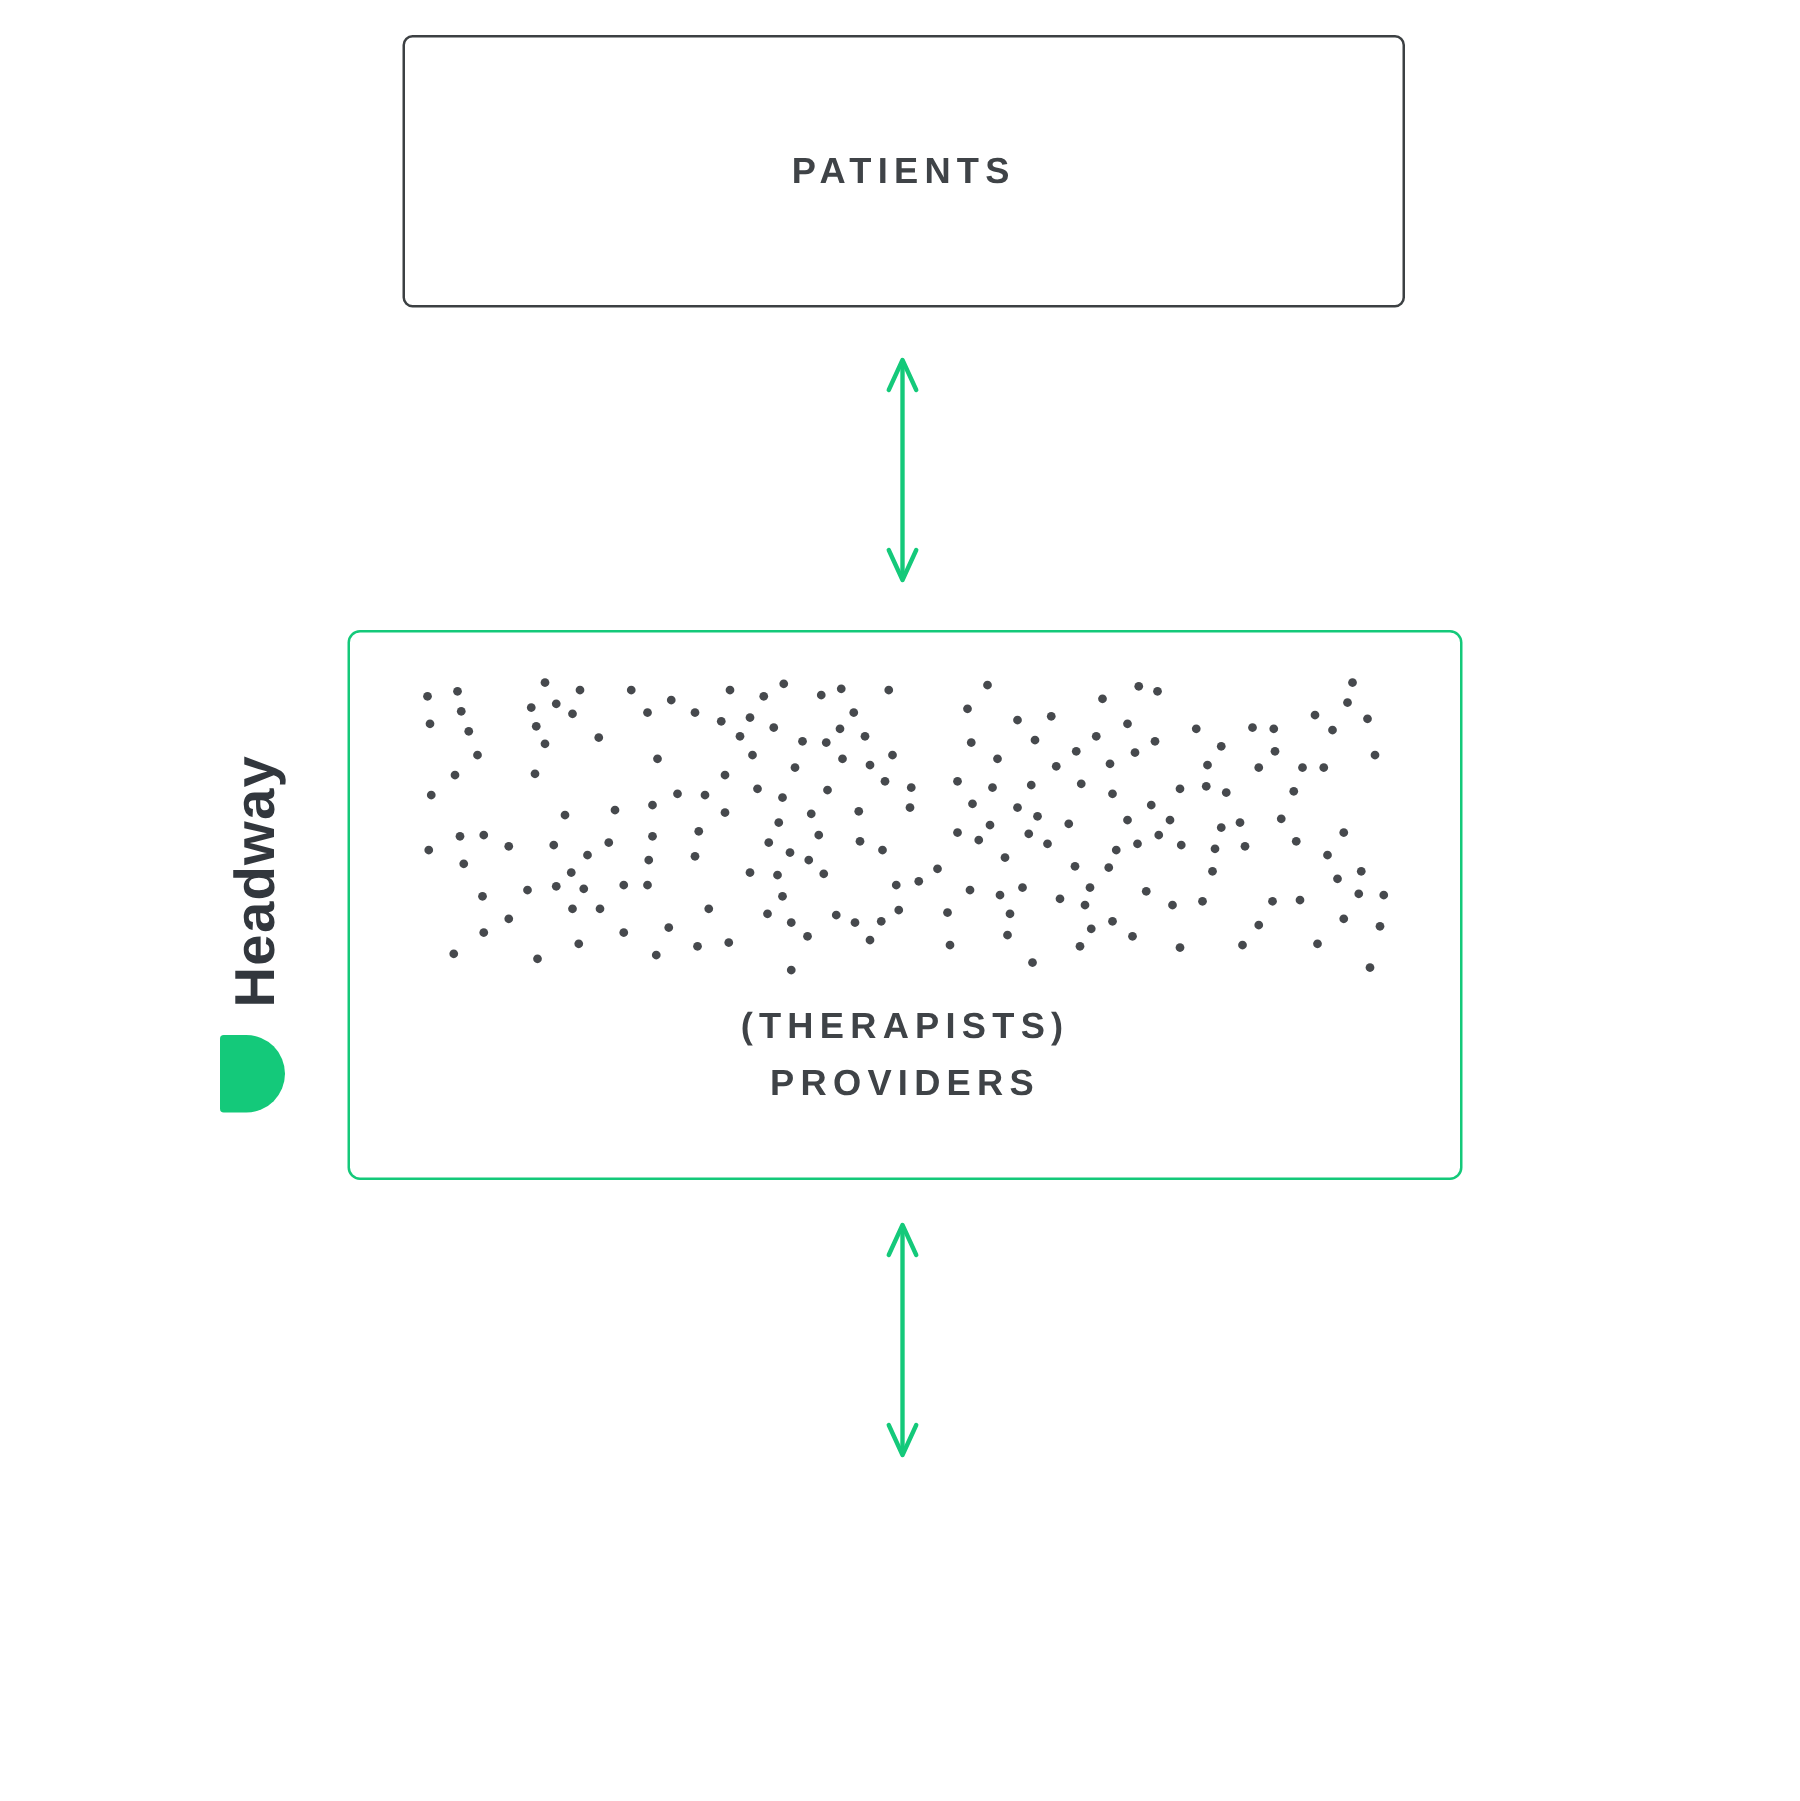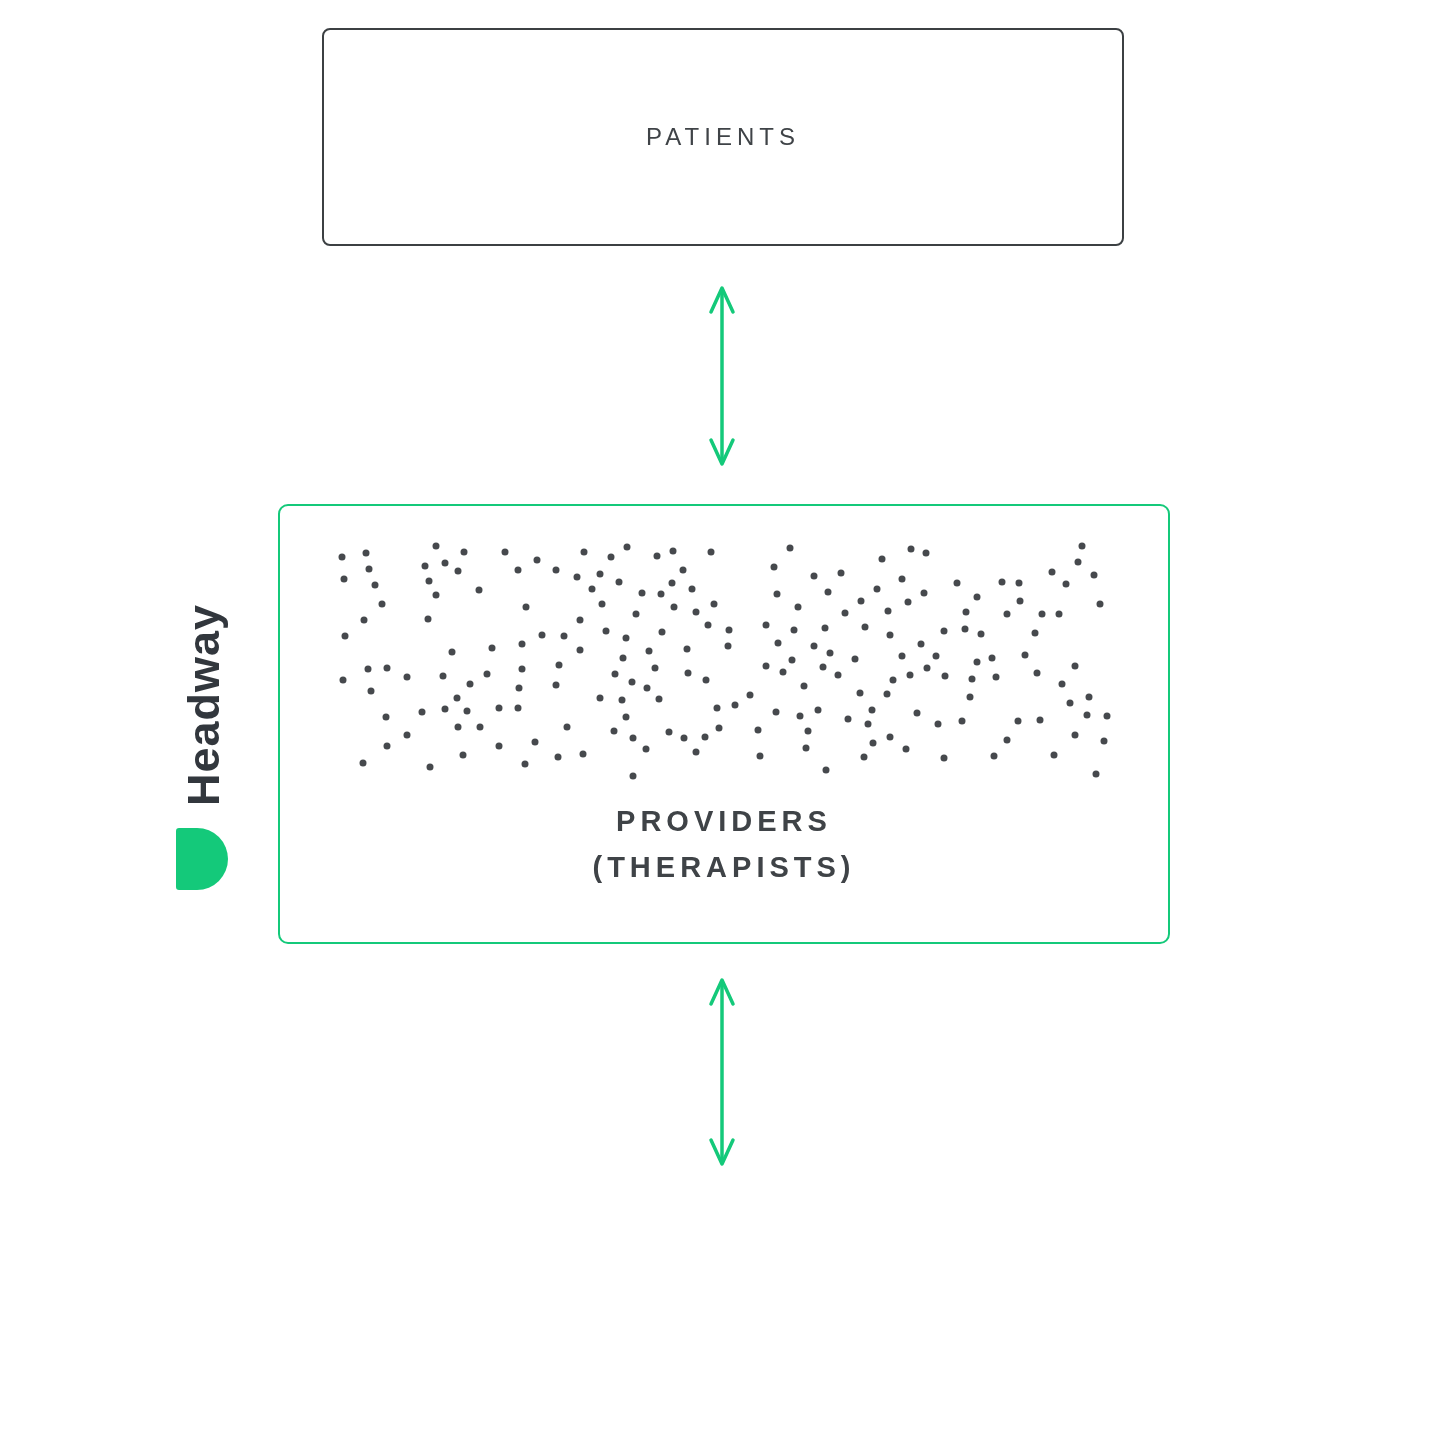--- a/index.html
+++ b/index.html
@@ -28,22 +28,22 @@
   }
   .box-patients { left: 322px; top: 28px;  width: 798px; height: 214px; }
   .box-payers   { left: 322px; top: 1205px; width: 798px; height: 205px; }
   .box-providers {
     left: 278px; top: 504px; width: 888px; height: 436px;
     border-color: var(--green, #14c97a);
     border-radius: 10px;
     display: block;
   }
   .box-label {
-    font-size: 24px;
-    font-weight: normal;
+    font-size: 29px;
+    font-weight: bold;
     letter-spacing: 5px;
     color: var(--dark-text, #3f4347);
   }
   .payers-label-offset { margin-top: 60px; } 
 
   
   .dots-area {
     position: absolute;
     left: 62px;
     top: 38px;
@@ -331,22 +331,22 @@
         <div class="dot" style="left: 693.2px; top: 88.8px; width: 7px; height: 7px;"></div>
         <div class="dot" style="left: 546.1px; top: 67.1px; width: 7px; height: 7px;"></div>
         <div class="dot" style="left: 461.6px; top: 142.1px; width: 7px; height: 7px;"></div>
         <div class="dot" style="left: 235.4px; top: 33.1px; width: 7px; height: 7px;"></div>
         <div class="dot" style="left: 745.4px; top: 170.8px; width: 7px; height: 7px;"></div>
         <div class="dot" style="left: 303.8px; top: 204.9px; width: 7px; height: 7px;"></div>
         <div class="dot" style="left: 526.1px; top: 180.3px; width: 7px; height: 7px;"></div>
         <div class="dot" style="left: 622.6px; top: 85.2px; width: 7px; height: 7px;"></div>
       </div>
     <div class="providers-label">
+      <div>(THERAPISTS)</div>
       <div>PROVIDERS</div>
-      <div>(THERAPISTS)</div>
     </div>
   </div>
 
   <div class="headway-wordmark">Headway</div>
   <div class="headway-logomark"></div>
 
   <div class="arrow arrow-bottom">
     <svg viewBox="0 0 60 200" fill="none" stroke="currentColor" stroke-width="3.5" stroke-linecap="round" stroke-linejoin="round">
       <line x1="30" y1="10" x2="30" y2="190"></line>
       <polyline points="19,32 30,8 41,32"></polyline>

